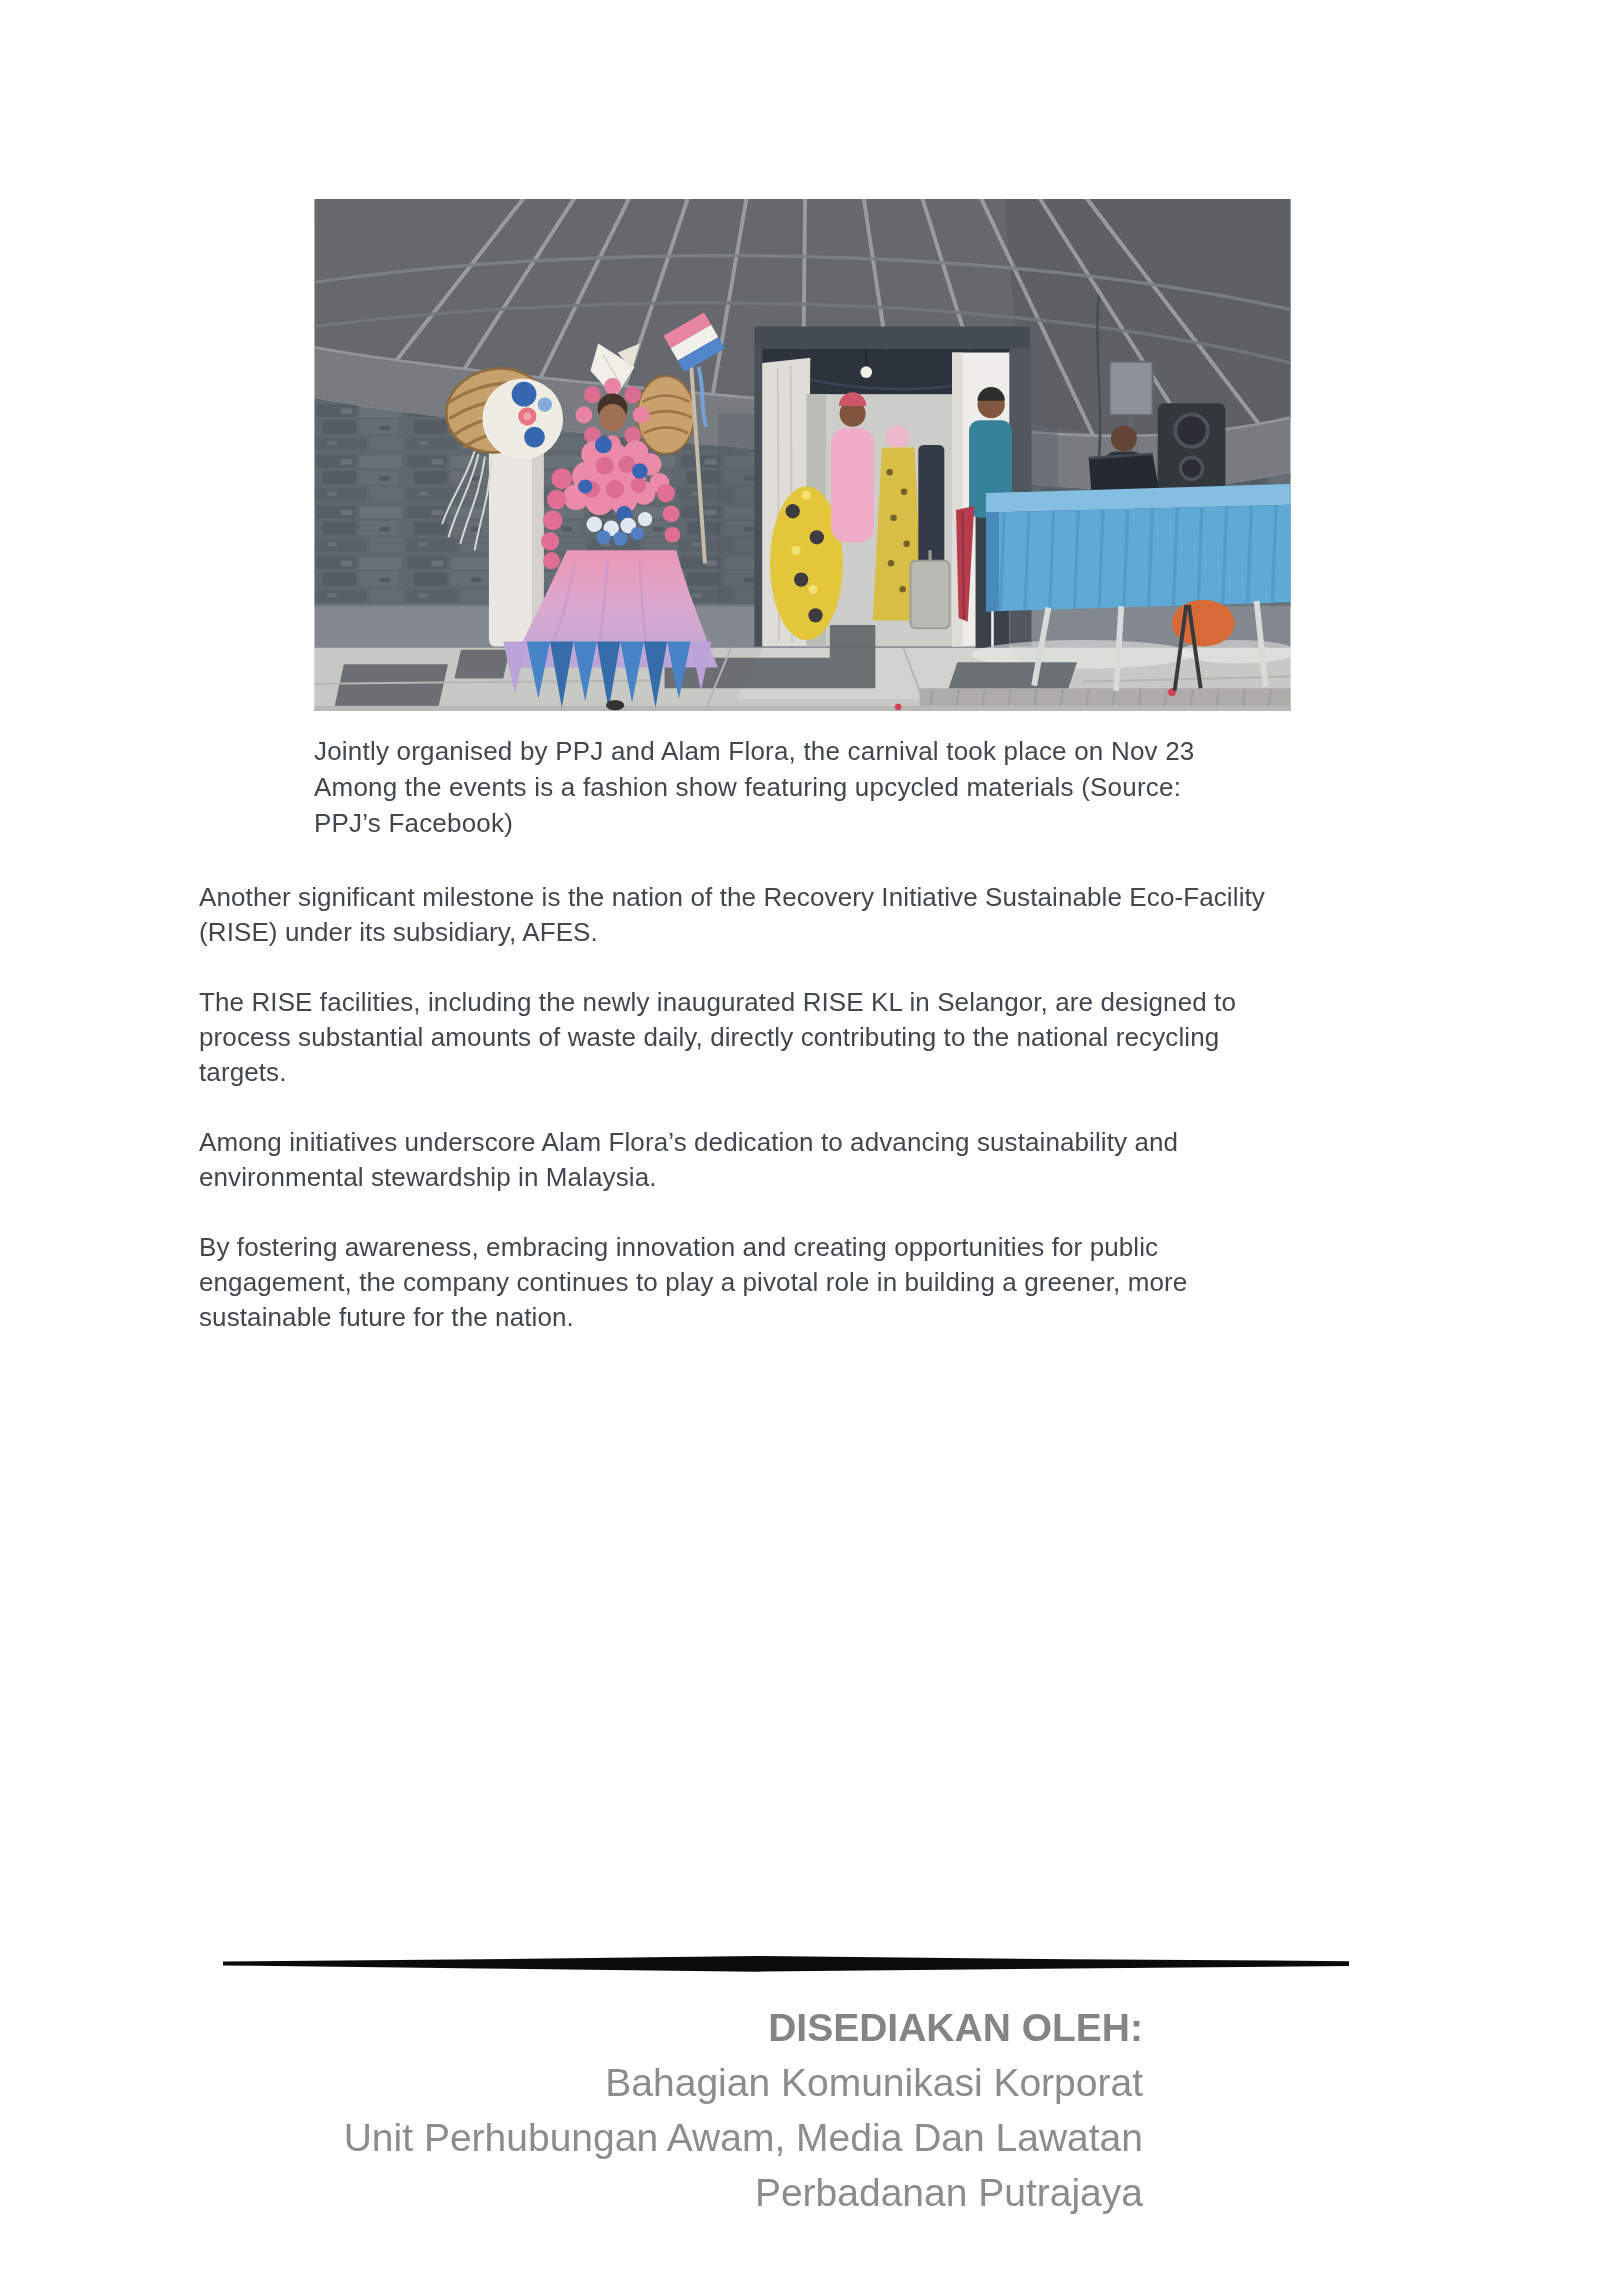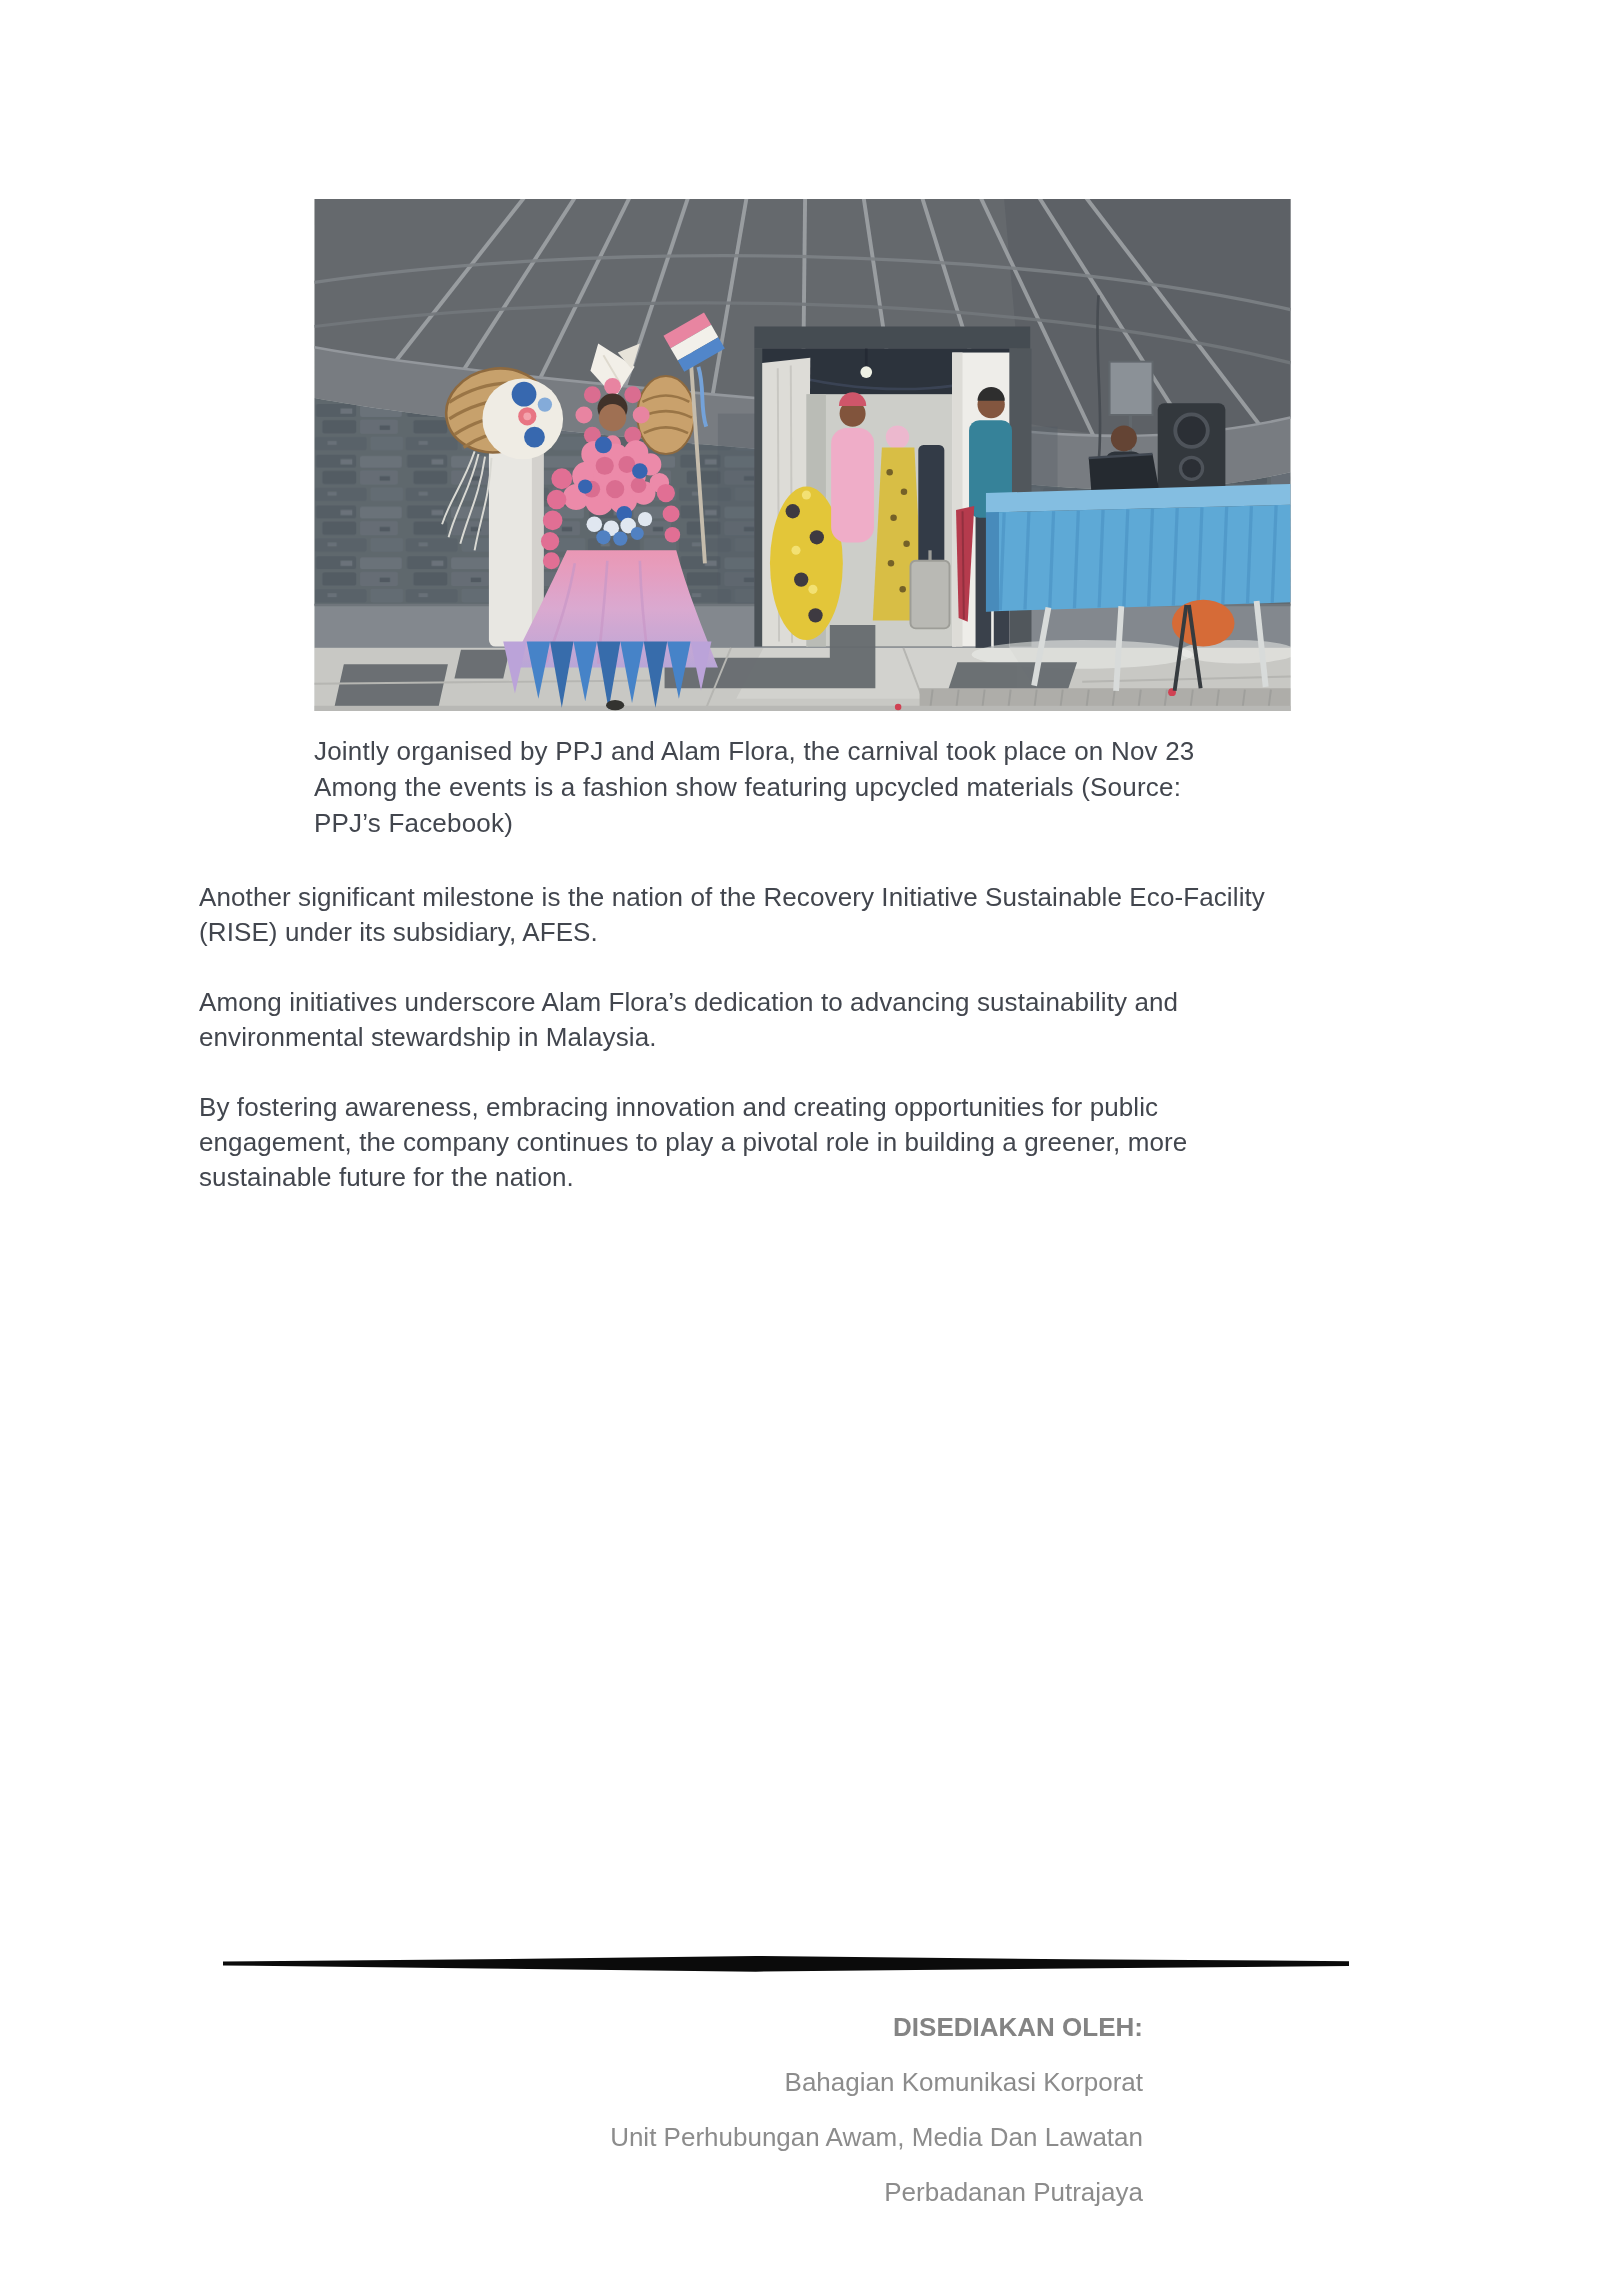--- a/index.html
+++ b/index.html
@@ -19,21 +19,21 @@
     font-size:26px;line-height:35px;letter-spacing:0.1px;color:#42464e;
   }
   .para{white-space:pre-line;margin:0 0 35px 0;}
   .divider{position:absolute;left:223px;top:1956px;width:1188px;height:16.3px;}
   .pagenum{
     position:absolute;left:223px;top:1977px;width:1188px;text-align:right;
     font-size:29px;color:#3b82f6;
   }
   .footer{
     position:absolute;right:206px;top:2000px;text-align:right;
-    font-size:26px;line-height:55px;color:#8c8c8c;
+    font-size:39px;line-height:55px;color:#8c8c8c;
   }
   .footer .bold{font-weight:bold;color:#848484;}
 </style>
 </head>
 <body>
 
 <div class="page">
 
   <figure class="photo" style="margin:0">
     <svg viewBox="0 0 1500 787" width="977" height="512">
@@ -338,20 +338,23 @@
     </svg>
   </figure>
 
   <div class="caption">Jointly organised by PPJ and Alam Flora, the carnival took place on Nov 23
 Among the events is a fashion show featuring upcycled materials (Source:
 PPJ’s Facebook)</div>
 
   <div class="article">
     <p class="para">Another significant milestone is the nation of the Recovery Initiative Sustainable Eco-Facility
 (RISE) under its subsidiary, AFES.</p>
+    <p class="para">The RISE facilities, including the newly inaugurated RISE KL in Selangor, are designed to
+process substantial amounts of waste daily, directly contributing to the national recycling
+targets.</p>
     <p class="para">Among initiatives underscore Alam Flora’s dedication to advancing sustainability and
 environmental stewardship in Malaysia.</p>
     <p class="para">By fostering awareness, embracing innovation and creating opportunities for public
 engagement, the company continues to play a pivotal role in building a greener, more
 sustainable future for the nation.</p>
   </div>
 
   <svg class="divider" viewBox="0 0 1824 25">
     <polygon points="0,8.5 400,5 818,0 1300,5 1824,8.5 1824,14.5 1300,19 818,24 400,19 0,14.5" fill="#0b0b0b"></polygon>
   </svg>

